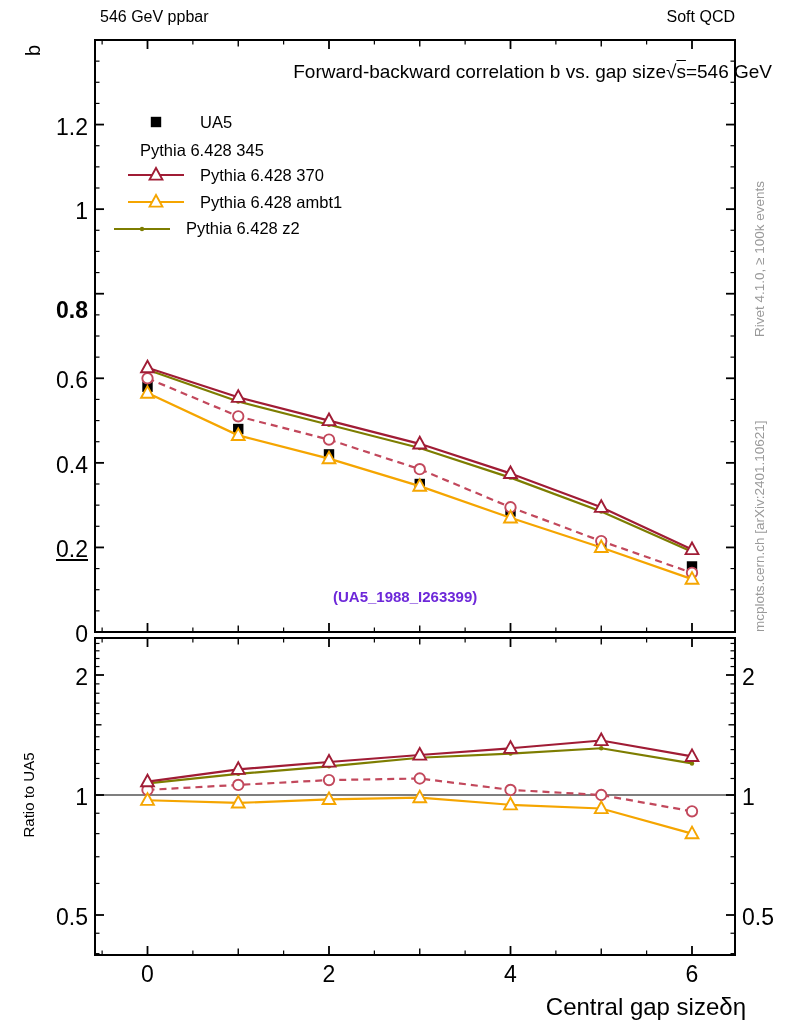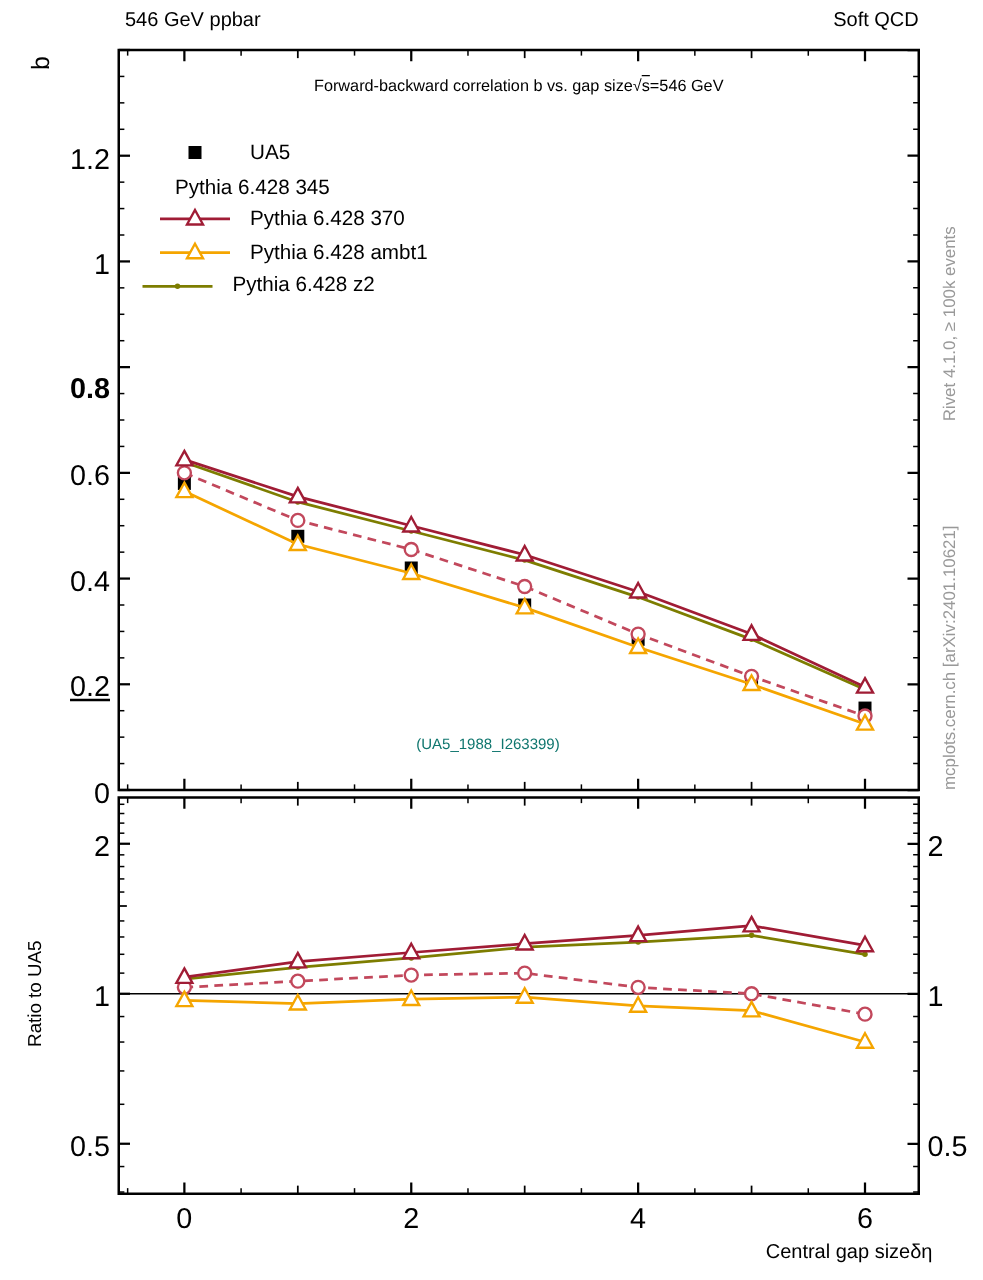--- a/index.html
+++ b/index.html
@@ -1,28 +1,28 @@
 <!DOCTYPE html>
 <html><head>
 <meta charset="utf-8">
 <style>
   html,body{margin:0;padding:0;background:#ffffff;}
   .page{position:relative;width:786px;height:1024px;background:#fff;overflow:hidden;
         font-family:"Liberation Sans", sans-serif;color:#000;}
   .abs{position:absolute;}
   .hdr{font-size:16px;white-space:nowrap;}
-  .title{font-size:13px;white-space:nowrap;text-align:center;}
+  .title{font-size:19px;white-space:nowrap;text-align:right;padding-left:37px;}
   .sqrt-arg{text-decoration:overline;}
   .ylab-main{font-size:20px;transform:rotate(-90deg);transform-origin:top left;}
   .ylab-ratio{font-size:15px;transform:rotate(-90deg);transform-origin:top left;white-space:nowrap;text-align:center;}
   .sidenote{font-size:13.5px;color:#999;transform:rotate(-90deg);transform-origin:top left;white-space:nowrap;}
-  .watermark{font-size:12px;color:#0f766e;white-space:nowrap;}
+  .watermark{font-size:15px;color:#6d28d9;white-space:nowrap;font-weight:bold;}
   .ticklab{font-size:23px;line-height:1;white-space:nowrap;}
   .ticklab.right-align{text-align:right;}
-  .xlab{font-size:16px;white-space:nowrap;}
+  .xlab{font-size:24px;white-space:nowrap;}
   .legend-row{position:absolute;height:22px;display:flex;align-items:center;}
   .legend-text{font-size:16.5px;margin-left:14px;white-space:nowrap;}
 </style>
 </head>
 <body>
 
 <div class="page">
 
   <svg id="chart-svg" class="abs" style="left:0;top:0;" width="786" height="1024">
       <rect x="95" y="40" width="640" height="592" fill="none" stroke="#000" stroke-width="2"></rect>

